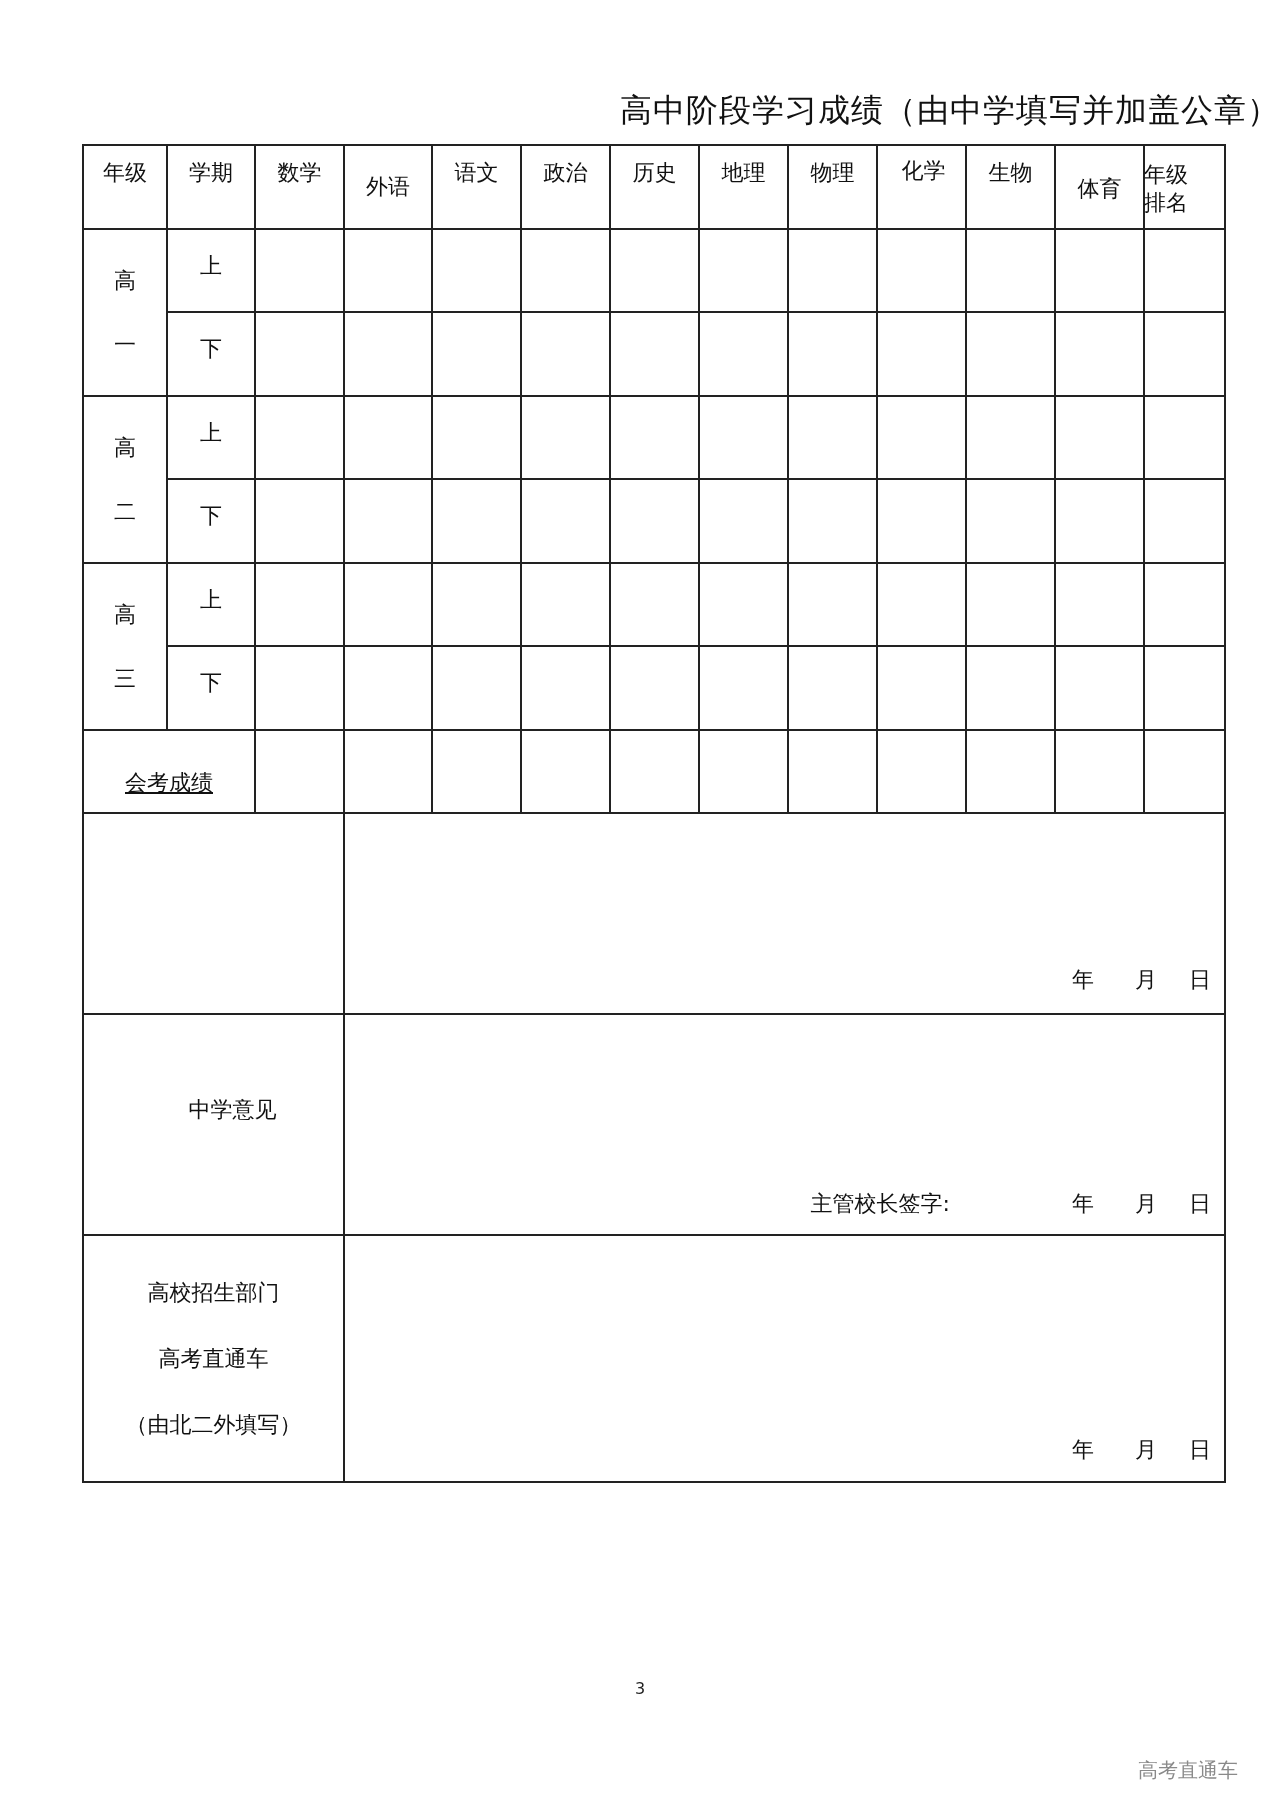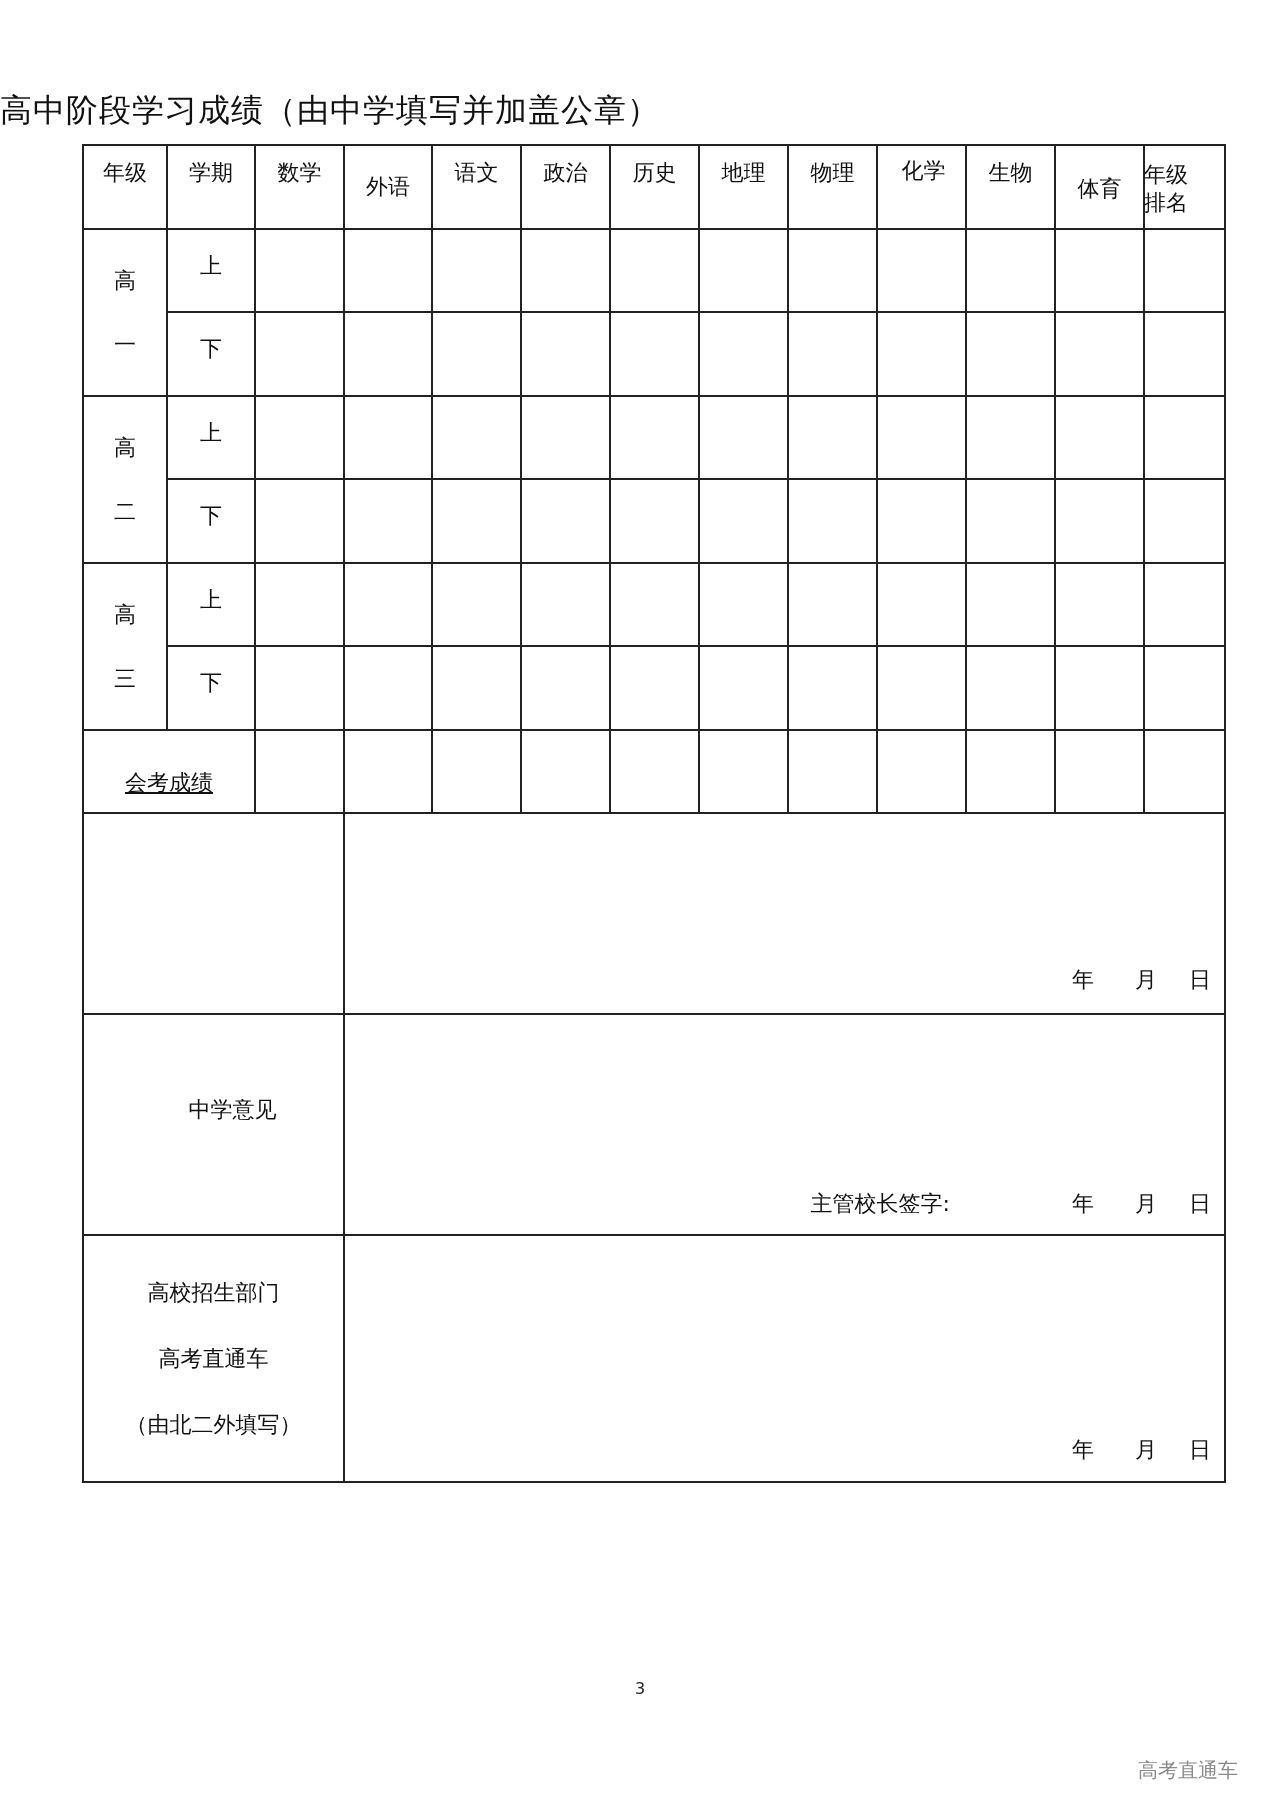--- a/index.html
+++ b/index.html
@@ -1,19 +1,19 @@
 <!DOCTYPE html>
 <html><head>
 <meta charset="utf-8">
 <style>
   html, body { margin:0; padding:0; background:#ffffff; }
   body { width:1280px; height:1810px; position:relative; overflow:hidden;
          font-family:"DejaVu Sans","Liberation Sans",sans-serif; color:#111; }
   .abs { position:absolute; }
-  .title { left:0; width:1280px; top:90px; text-align:left; font-size:32px; line-height:40px; letter-spacing:1px; }
+  .title { left:0; width:1280px; top:90px; text-align:right; font-size:32px; line-height:40px; letter-spacing:1px; }
   .grid { position:absolute; left:83px; top:145px; width:1142px; height:1337px; }
   .hl { position:absolute; height:2px; background:#222; }
   .vl { position:absolute; width:2px; background:#222; }
   .cell { position:absolute; display:flex; align-items:center; justify-content:center; text-align:center; font-size:22px; line-height:28px; }
   .cell.top { align-items:flex-start; padding-top:12px; box-sizing:border-box; }
   .vstack { flex-direction:column; }
   .sig { position:absolute; font-size:22px; line-height:28px; }
   .pagenum { left:630px; width:20px; text-align:center; top:1679px; font-size:16px; color:#222; }
   .watermark { left:1138px; top:1757px; font-size:20px; color:#8a8a8a; letter-spacing:0px; }
 </style>
@@ -52,21 +52,21 @@
     <div class="vl" style="left: 260px; top: 667px; height: 671px;"></div>
     <div class="cell top" style="left: 0px; top: 0px; width: 84px; height: 84px; padding-top: 14px;">年级</div>
     <div class="cell top" style="left: 84px; top: 0px; width: 88px; height: 84px; padding-top: 14px;">学期</div>
     <div class="cell top" style="left: 172px; top: 0px; width: 89px; height: 84px; padding-top: 14px;">数学</div>
     <div class="cell top" style="left: 261px; top: 0px; width: 88px; height: 84px; padding-top: 4px; margin-top: 24px;">外语</div>
     <div class="cell top" style="left: 349px; top: 0px; width: 89px; height: 84px; padding-top: 14px;">语文</div>
     <div class="cell top" style="left: 438px; top: 0px; width: 89px; height: 84px; padding-top: 14px;">政治</div>
     <div class="cell top" style="left: 527px; top: 0px; width: 89px; height: 84px; padding-top: 14px;">历史</div>
     <div class="cell top" style="left: 616px; top: 0px; width: 89px; height: 84px; padding-top: 14px;">地理</div>
     <div class="cell top" style="left: 705px; top: 0px; width: 89px; height: 84px; padding-top: 14px;">物理</div>
-    <div class="cell top" style="left: 794px; top: 7px; width: 93px; height: 84px; padding-top: 5px;">化学</div>
+    <div class="cell top" style="left: 794px; top: 0px; width: 93px; height: 84px; padding-top: 12px;">化学</div>
     <div class="cell top" style="left: 883px; top: 0px; width: 89px; height: 84px; padding-top: 14px;">生物</div>
     <div class="cell top" style="left: 972px; top: 0px; width: 89px; height: 96px; padding-top: 30px;">体育</div>
     <div class="cell top vstack" style="left: 1061px; top: 0px; width: 81px; height: 84px; padding-top: 4px;">
       <span>年级</span>
       <span>排名</span>
     </div>
     <div class="cell vstack" style="left: 0px; top: 84px; width: 84px; height: 167px; gap: 36px;">
       <span>高</span>
       <span>一</span>
     </div>

